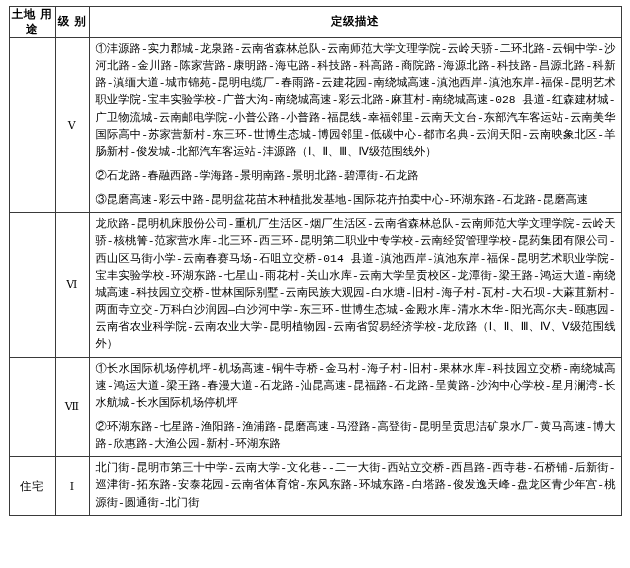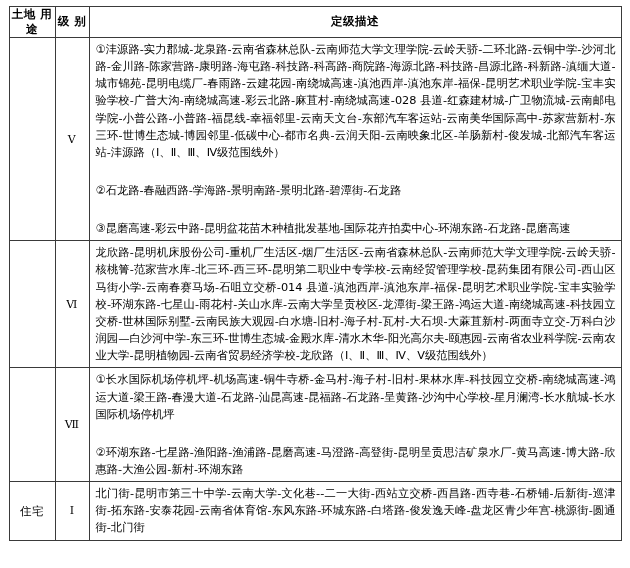--- a/index.html
+++ b/index.html
@@ -45,32 +45,32 @@
     padding: 4px 0;
     letter-spacing: 0.5px;
   }
   .cell-desc {
     padding: 0;
   }
   .desc-list {
     margin: 0;
     padding: 0;
     list-style: none;
+    font-family: Liberation Mono, monospace;
   }
   .desc-item {
     font-size: 11.3px;
     line-height: 1.52;
     text-align: justify;
     text-justify: inter-ideograph;
     padding: 3px 5px 3px 6px;
     word-break: break-all;
   }
   .desc-item + .desc-item {
     padding-top: 4px;
-    margin-top: 14px;
   }
   .grade-roman {
     font-family: "DejaVu Serif", "Liberation Serif", serif;
     font-size: 11px;
   }
 </style>
 </head>
 <body>
 
 <table id="grading-table">

